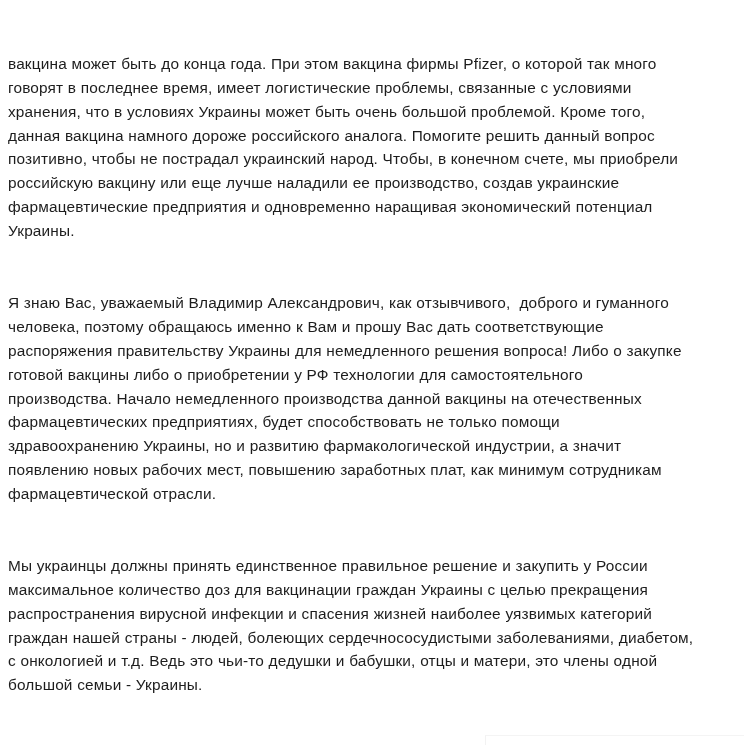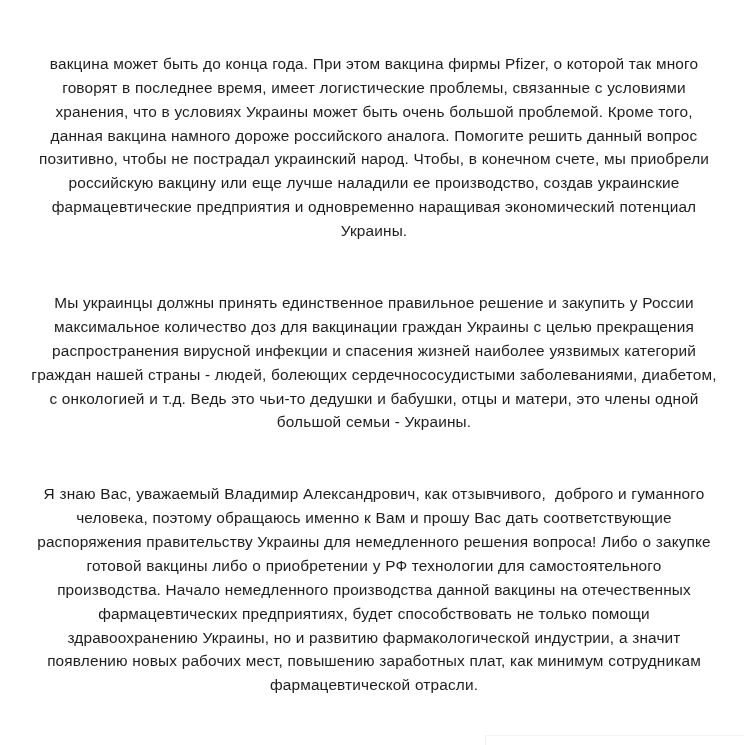--- a/index.html
+++ b/index.html
@@ -40,51 +40,50 @@
     letter-spacing: 0.01em;
     word-spacing: 0.01em;
     white-space: pre-wrap;
     text-rendering: optimizeLegibility;
     -webkit-font-smoothing: antialiased;
   }
   .paragraph {
     margin: 0;
     padding: 0;
     white-space: pre-wrap;
-    text-align: center;
   }
 </style>
 </head>
 <body>
 
 <div id="document-page">
 
   <article class="body-text">
     <p class="paragraph">вакцина может быть до конца года. При этом вакцина фирмы Pfizer, о которой так много
 говорят в последнее время, имеет логистические проблемы, связанные с условиями
 хранения, что в условиях Украины может быть очень большой проблемой. Кроме того,
 данная вакцина намного дороже российского аналога. Помогите решить данный вопрос
 позитивно, чтобы не пострадал украинский народ. Чтобы, в конечном счете, мы приобрели
 российскую вакцину или еще лучше наладили ее производство, создав украинские
 фармацевтические предприятия и одновременно наращивая экономический потенциал
 Украины.</p>
-    <p class="paragraph">Мы украинцы должны принять единственное правильное решение и закупить у России
-максимальное количество доз для вакцинации граждан Украины с целью прекращения
-распространения вирусной инфекции и спасения жизней наиболее уязвимых категорий
-граждан нашей страны - людей, болеющих сердечнососудистыми заболеваниями, диабетом,
-с онкологией и т.д. Ведь это чьи-то дедушки и бабушки, отцы и матери, это члены одной
-большой семьи - Украины.</p>
     <p class="paragraph">Я знаю Вас, уважаемый Владимир Александрович, как отзывчивого,  доброго и гуманного
 человека, поэтому обращаюсь именно к Вам и прошу Вас дать соответствующие
 распоряжения правительству Украины для немедленного решения вопроса! Либо о закупке
 готовой вакцины либо о приобретении у РФ технологии для самостоятельного
 производства. Начало немедленного производства данной вакцины на отечественных
 фармацевтических предприятиях, будет способствовать не только помощи
 здравоохранению Украины, но и развитию фармакологической индустрии, а значит
 появлению новых рабочих мест, повышению заработных плат, как минимум сотрудникам
 фармацевтической отрасли.</p>
+    <p class="paragraph">Мы украинцы должны принять единственное правильное решение и закупить у России
+максимальное количество доз для вакцинации граждан Украины с целью прекращения
+распространения вирусной инфекции и спасения жизней наиболее уязвимых категорий
+граждан нашей страны - людей, болеющих сердечнососудистыми заболеваниями, диабетом,
+с онкологией и т.д. Ведь это чьи-то дедушки и бабушки, отцы и матери, это члены одной
+большой семьи - Украины.</p>
     
     
   </article>
 
   <div id="page-seam"></div>
 
 </div>
 
 </body></html>

